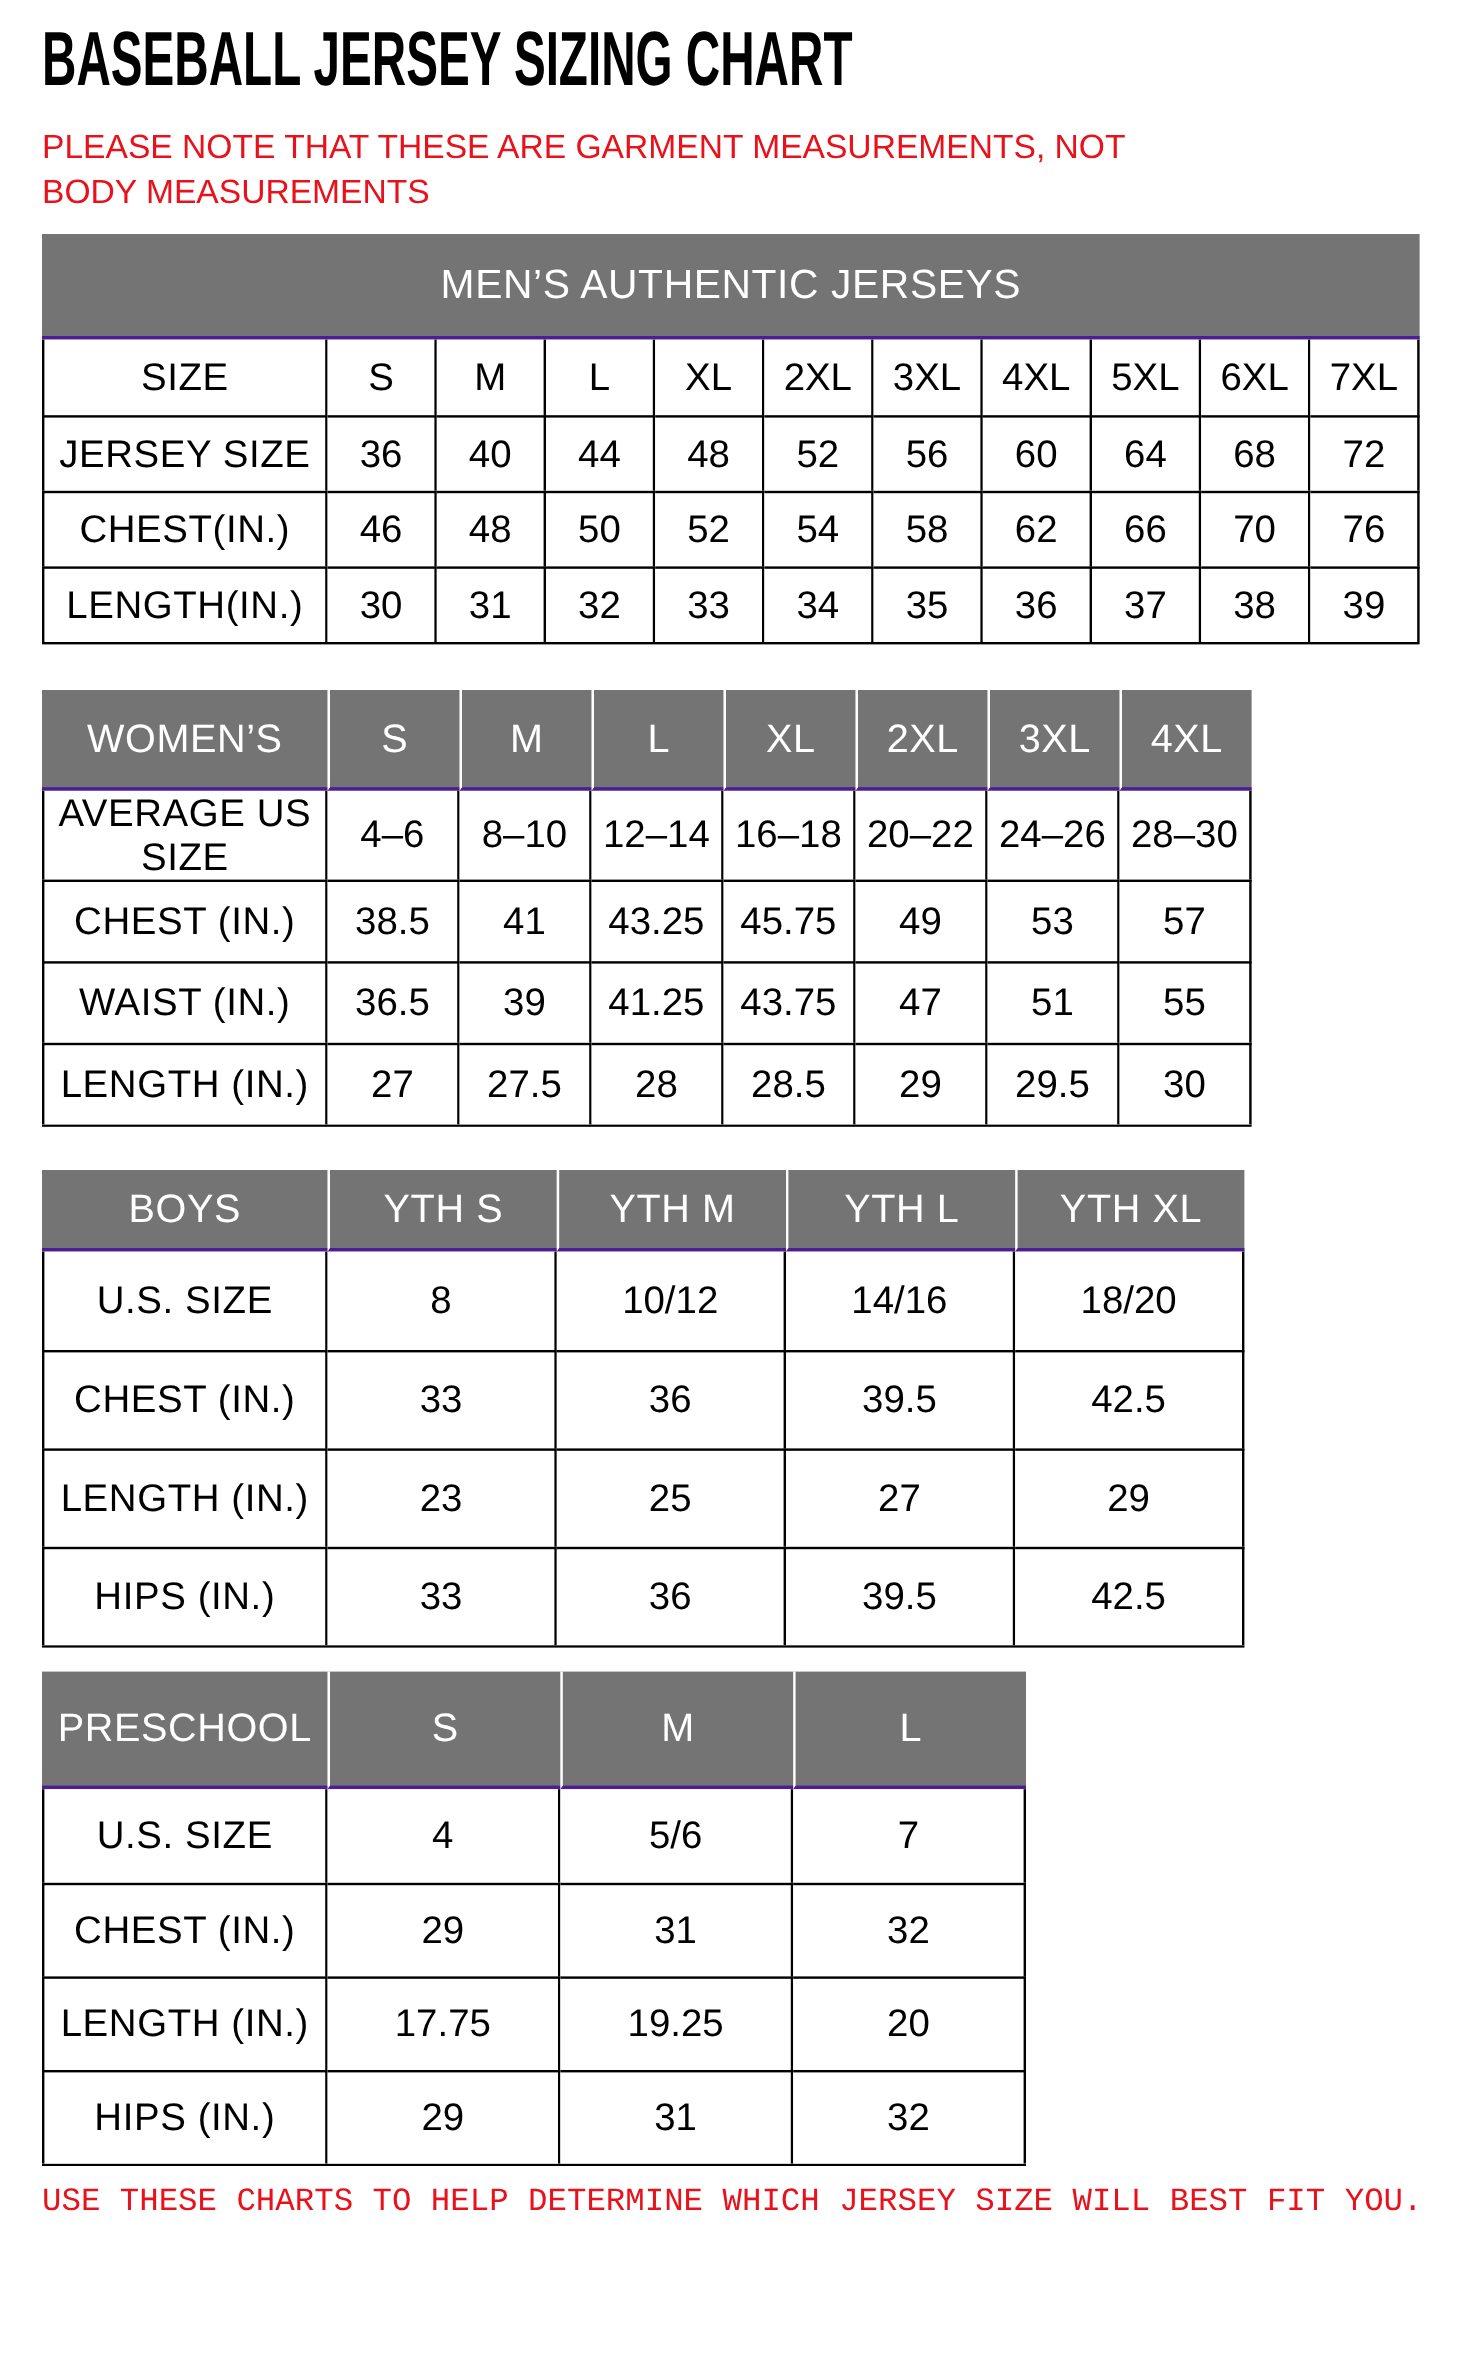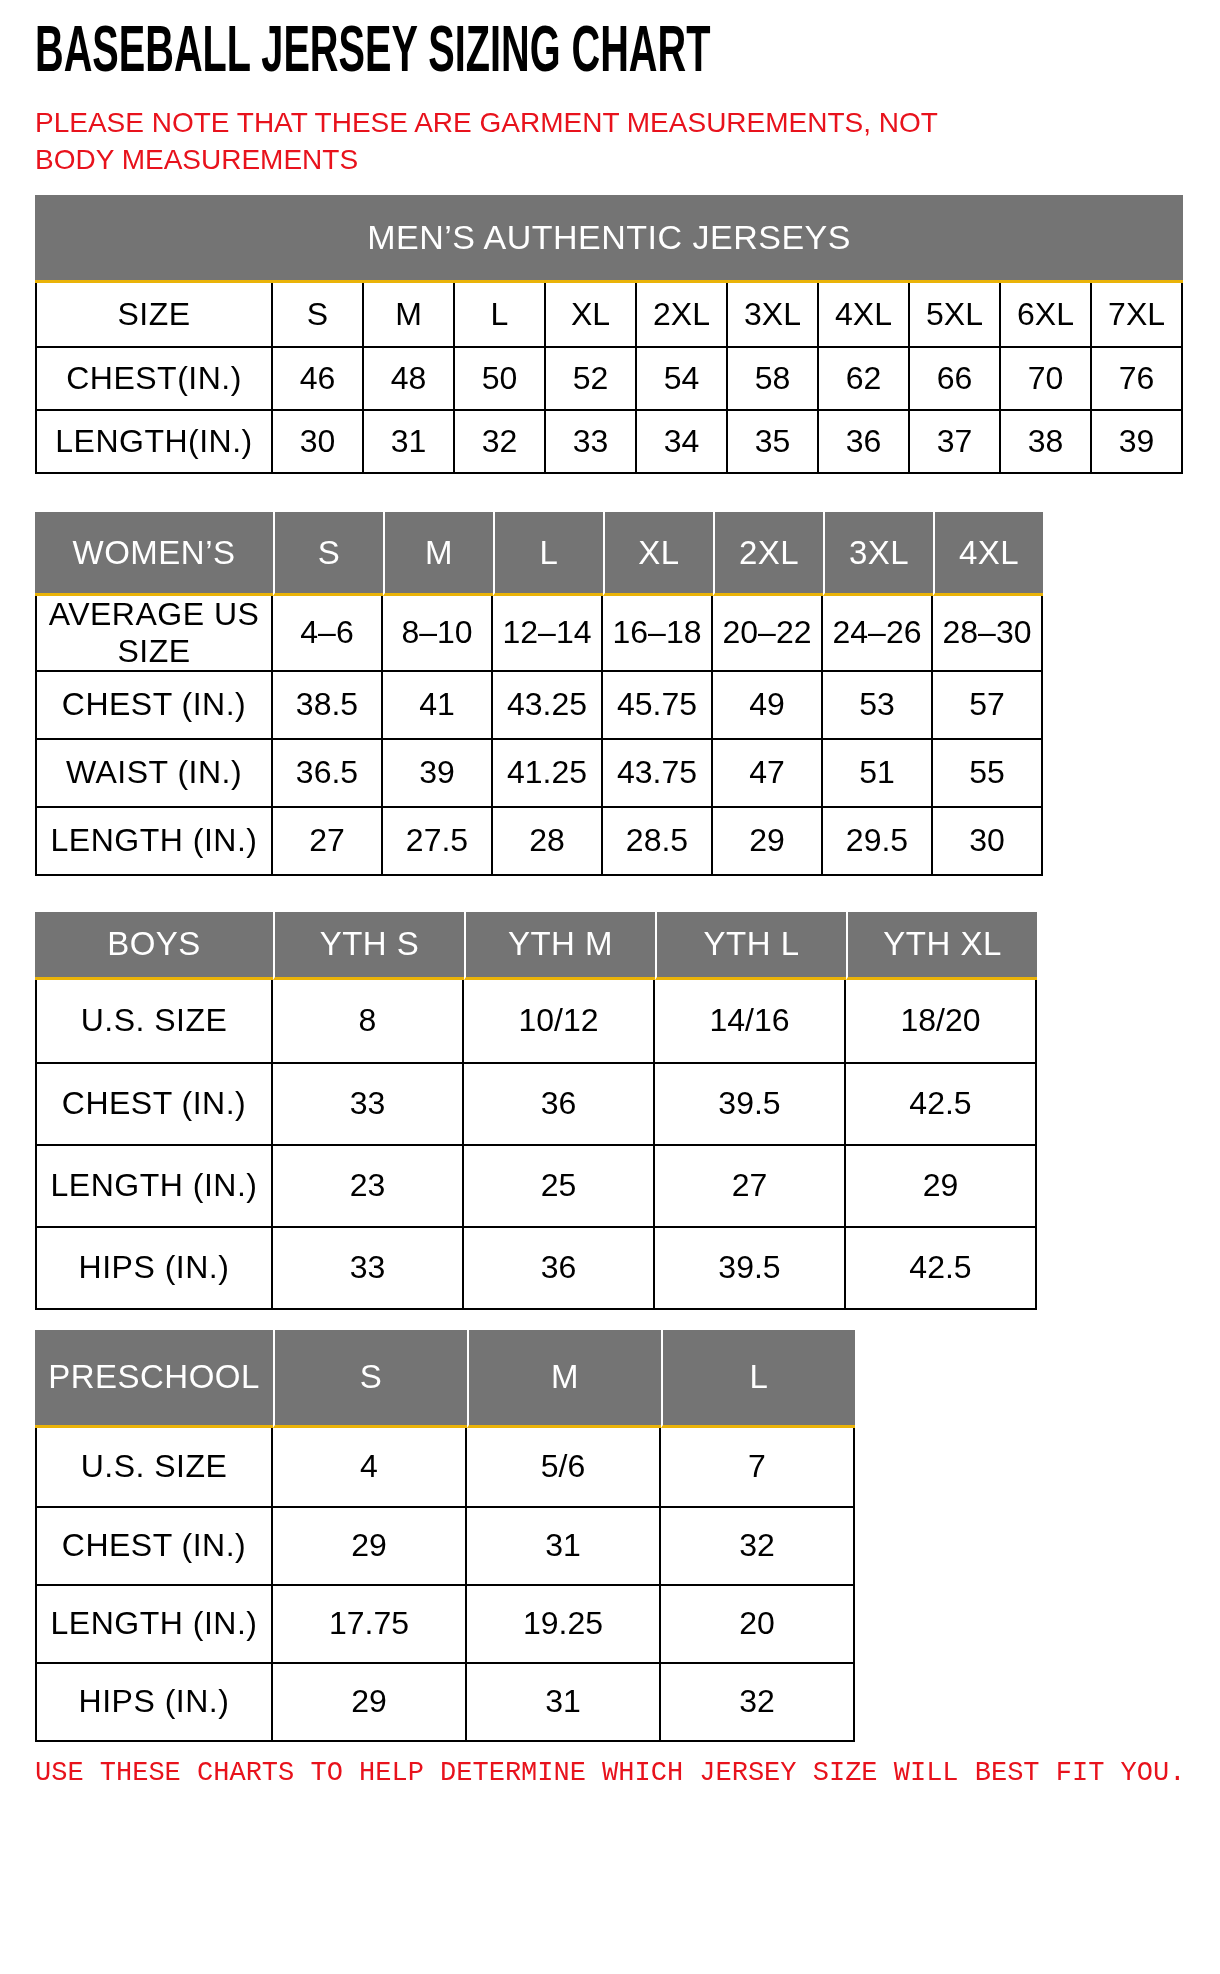--- a/index.html
+++ b/index.html
@@ -41,21 +41,21 @@
     border-bottom: 2px solid #000;
   }
   table.sz th {
     background: #747474;
     color: #ffffff;
     font-weight: normal;
     text-align: center;
     vertical-align: middle;
     font-size: 33px;
     letter-spacing: 0.5px;
-    border-bottom: 3px solid #eab308;
+    border-bottom: 3px solid #4c1d95;
   }
   table.sz th + th { border-left: 2px solid #ffffff; }
   table.sz td {
     border-right: 2px solid #000;
     border-top: 2px solid #000;
     text-align: center;
     vertical-align: middle;
     font-size: 32px;
     line-height: 1.15;
     padding: 0 4px;
@@ -130,20 +130,33 @@
       <td>L</td>
       <td>XL</td>
       <td>2XL</td>
       <td>3XL</td>
       <td>4XL</td>
       <td>5XL</td>
       <td>6XL</td>
       <td>7XL</td>
     </tr>
     <tr>
+      <td class="label-cell">JERSEY SIZE</td>
+      <td>36</td>
+      <td>40</td>
+      <td>44</td>
+      <td>48</td>
+      <td>52</td>
+      <td>56</td>
+      <td>60</td>
+      <td>64</td>
+      <td>68</td>
+      <td>72</td>
+    </tr>
+    <tr>
       <td class="label-cell">CHEST(IN.)</td>
       <td>46</td>
       <td>48</td>
       <td>50</td>
       <td>52</td>
       <td>54</td>
       <td>58</td>
       <td>62</td>
       <td>66</td>
       <td>70</td>

